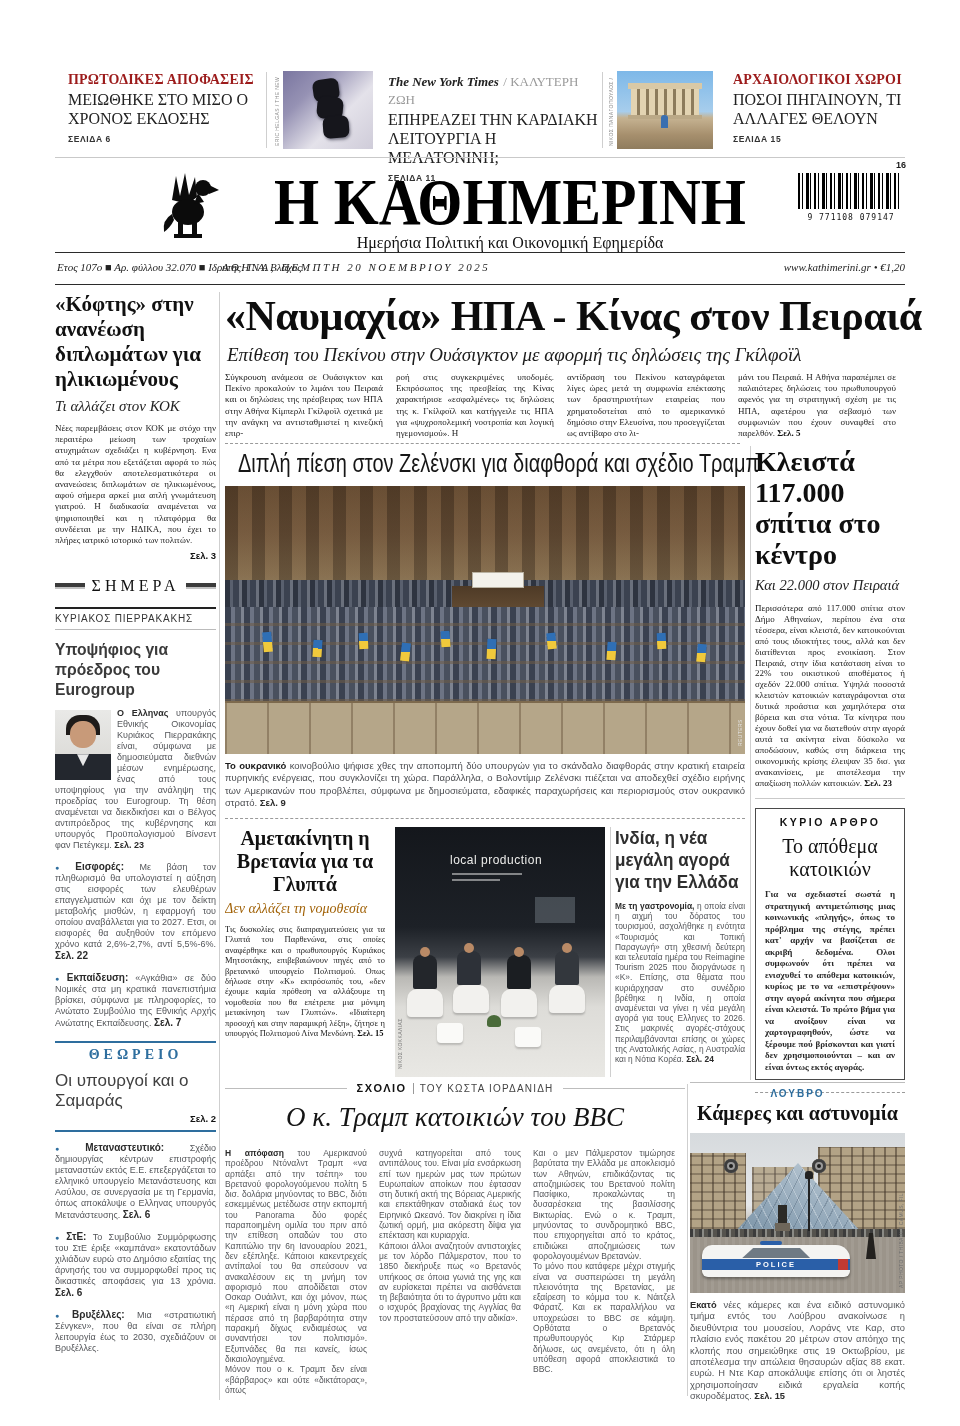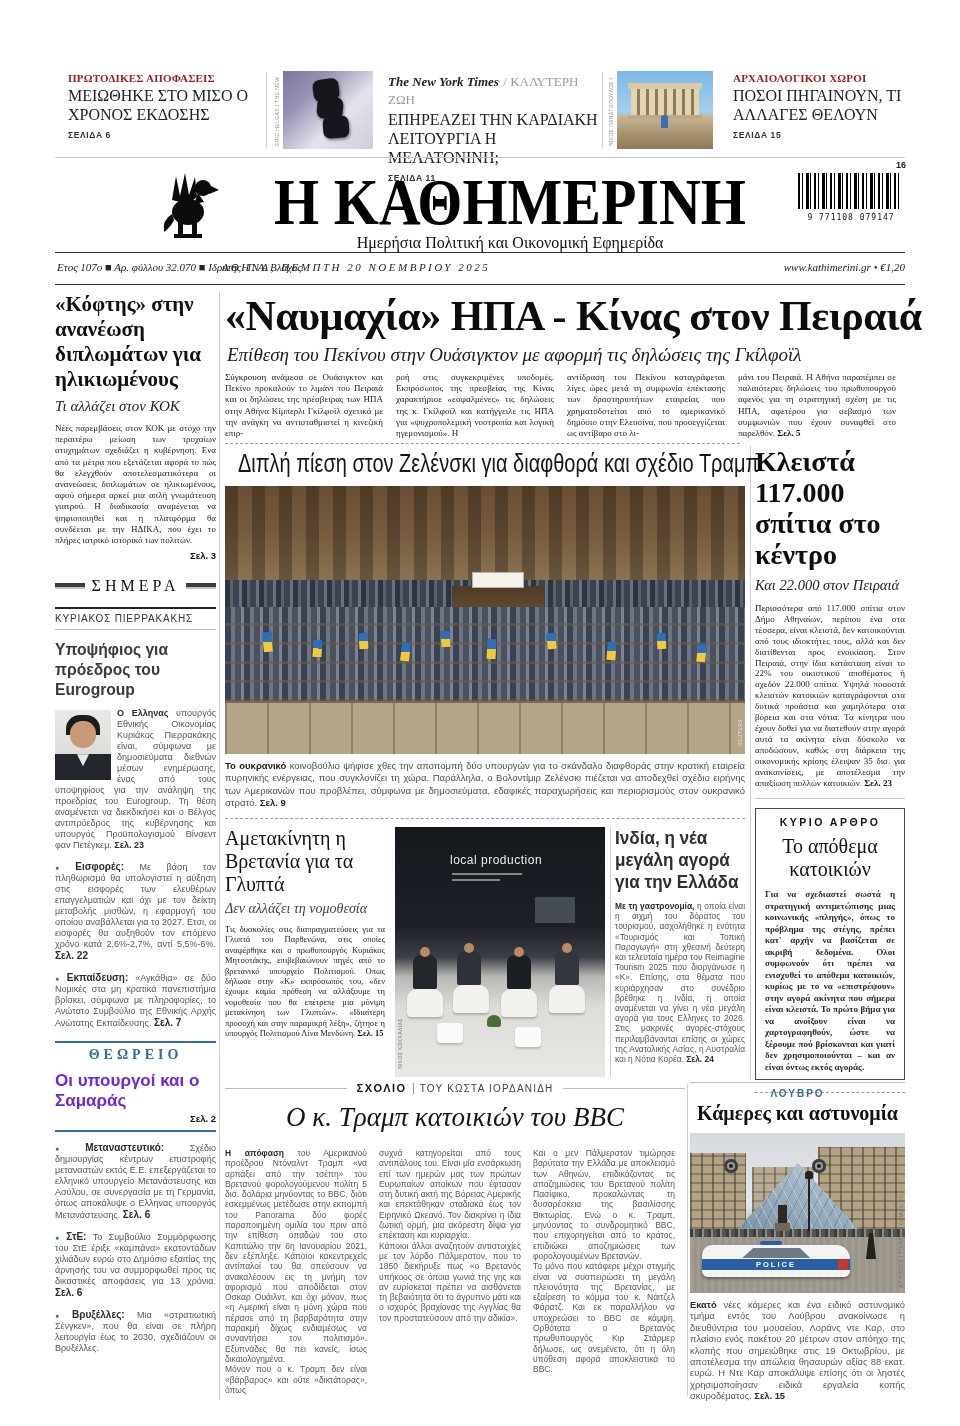--- a/index.html
+++ b/index.html
@@ -6,21 +6,21 @@
   body{width:960px;height:1426px;font-family:"Liberation Sans",sans-serif;color:#1a1a1a;}
   #page{position:relative;width:960px;height:1426px;background:#fff;overflow:hidden;}
   .serif{font-family:"Liberation Serif",serif;}
   .abs{position:absolute;}
   .rule{position:absolute;background:#c9c9c9;}
   .rule-dark{position:absolute;background:#2b2b2b;}
   .dashed{position:absolute;border-top:1px dashed #9a9a9a;height:0;}
   .vline{position:absolute;width:1px;background:#cfcfcf;}
 
   
-  .promo-kicker{font-family:"Liberation Serif",serif;font-weight:bold;color:#9c1b1b;font-size:11px;letter-spacing:.2px;}
+  .promo-kicker{font-family:"Liberation Serif",serif;font-weight:bold;color:#9c1b1b;font-size:14px;letter-spacing:.2px;}
   .promo-title{font-family:"Liberation Serif",serif;font-size:16px;line-height:19px;color:#222;margin-top:2px;}
   .promo-page{font-size:8.5px;font-weight:bold;color:#333;letter-spacing:.6px;margin-top:6px;}
   .promo-brand{font-family:"Liberation Serif",serif;font-weight:bold;font-size:13px;color:#222;font-style:italic;}
   .promo-brand-sec{font-family:"Liberation Serif",serif;font-size:13px;color:#9a9a9a;}
   .vcredit{position:absolute;writing-mode:vertical-rl;transform:rotate(180deg);font-size:5px;color:#8a8a8a;letter-spacing:.4px;white-space:nowrap;overflow:hidden;}
 
   
   .mast-title{font-family:"Liberation Serif",serif;font-weight:bold;font-size:58px;letter-spacing:0px;color:#000;transform:scaleY(1.14);transform-origin:center top;white-space:nowrap;}
   .mast-sub{font-family:"Liberation Serif",serif;font-size:16px;color:#111;}
   .dateline{font-family:"Liberation Serif",serif;font-style:italic;font-size:11px;color:#222;}
@@ -44,21 +44,21 @@
   .simera-head{display:flex;align-items:center;margin-top:16px;}
   .simera-head .bar{flex:1;height:4px;background:#3c3c3c;border-bottom:2px solid #c2c2c2;}
   .simera-head .txt{font-family:"Liberation Serif",serif;font-size:16px;letter-spacing:4px;padding:0 7px;color:#111;}
   .kicker-name{border-top:2px solid #222;border-bottom:1px solid #bbb;padding:4px 0 5px;font-size:10px;letter-spacing:.8px;color:#333;margin-top:12px;}
   .lc-h2{font-weight:bold;font-size:17px;line-height:20px;color:#3a3a3a;margin-top:10px;transform:scaleX(.92);transform-origin:0 0;width:108%;}
   .news-item{margin-top:10px;font-size:9px;line-height:11px;color:#54565a;text-align:justify;}
   .news-item .dot::before{content:"●";color:#2e6e9e;font-size:7px;margin-right:3px;}
   .news-item b{color:#2b2b2b;font-size:10px;}
   .theorio{margin-top:12px;border-top:2px solid #2e6e9e;padding-top:4px;}
   .theorio .th-head{font-family:"Liberation Serif",serif;font-size:14px;letter-spacing:4px;color:#2e6e9e;text-align:center;font-weight:bold;}
-  .theorio .th-title{font-weight:bold;font-size:17px;line-height:20px;color:#6d28d9;margin-top:8px;}
+  .theorio .th-title{font-weight:normal;font-size:17px;line-height:20px;color:#404040;margin-top:8px;}
   .theorio .th-pg{text-align:right;font-weight:bold;font-size:9.5px;color:#111;margin-top:2px;}
   .theorio-bottom{height:2px;background:#2e6e9e;margin-top:6px;}
   .portrait{float:left;width:56px;height:70px;margin:2px 6px 2px 0;position:relative;background:linear-gradient(180deg,#e9e9e7 0%,#d7d6d2 100%);overflow:hidden;}
   .portrait .hair{position:absolute;left:11px;top:5px;width:34px;height:20px;background:#1e1b19;border-radius:14px 14px 0 0;}
   .portrait .face{position:absolute;left:15px;top:11px;width:26px;height:27px;background:#c89a79;border-radius:46%;}
   .portrait .suit{position:absolute;left:0;bottom:0;width:100%;height:26px;background:#23272e;}
   .portrait .shirt{position:absolute;left:22px;bottom:14px;width:12px;height:12px;background:#e8e8e8;clip-path:polygon(0 0,100% 0,50% 100%);}
 
   
   .main-h1{position:absolute;left:225px;top:292px;width:680px;text-align:center;font-family:"Liberation Serif",serif;font-weight:bold;font-size:42px;letter-spacing:-.5px;color:#0d0d0d;white-space:nowrap;}
@@ -89,22 +89,22 @@
   .rc-sub{font-family:"Liberation Serif",serif;font-style:italic;font-size:14.5px;margin-top:7px;color:#222;}
   .rc-body{margin-top:9px;font-size:9px;line-height:10.9px;}
   .rc-rule{height:1px;background:#c9c9c9;margin-top:10px;}
   .kyrio{border:1px solid #4a4a4a;margin-top:9px;padding:7px 9px;height:256px;overflow:hidden;}
   .kyrio .kh{font-size:10.5px;font-weight:bold;letter-spacing:2.5px;text-align:center;color:#111;}
   .kyrio .kt{font-family:"Liberation Serif",serif;font-size:20px;line-height:23px;text-align:center;margin-top:7px;color:#111;}
   .kyrio .kb{font-family:"Liberation Serif",serif;font-weight:bold;font-size:9px;line-height:11.5px;text-align:justify;margin-top:8px;color:#2a2a2a;}
 
   
   .sculpt{position:absolute;left:225px;top:827px;width:160px;height:252px;overflow:hidden;}
-  .sc-h{font-family:"Liberation Serif",serif;font-weight:normal;font-size:20px;line-height:23px;color:#111;}
-  .sc-sub{font-family:"Liberation Serif",serif;font-style:italic;font-size:14px;margin-top:5px;color:#404040;}
+  .sc-h{font-family:"Liberation Serif",serif;font-weight:bold;font-size:20px;line-height:23px;color:#111;text-align:center;}
+  .sc-sub{font-family:"Liberation Serif",serif;font-style:italic;font-size:14px;margin-top:5px;color:#a16207;}
   .sc-body{margin-top:7px;font-family:"Liberation Serif",serif;font-size:8.5px;line-height:10.4px;text-align:justify;color:#1c1c1c;}
   .india{position:absolute;left:615px;top:827px;width:130px;height:252px;overflow:hidden;}
   .in-h{font-weight:bold;font-size:19px;line-height:22px;color:#2f2f2f;transform:scaleX(.9);transform-origin:0 0;width:111%;}
   .in-body{margin-top:8px;font-size:8.4px;line-height:10.2px;text-align:justify;color:#54565a;}
 
   
   .photo-panel{position:absolute;left:395px;top:827px;width:210px;height:250px;overflow:hidden;background:linear-gradient(180deg,#14171c 0%,#1d2127 40%,#3c4046 52%,#b9b8b4 60%,#dddcd8 72%,#e9e8e4 100%);}
   .ppn-text{position:absolute;left:55px;top:26px;color:#ececea;font-size:12px;letter-spacing:.5px;text-align:right;}
   .ppn-line{position:absolute;height:2px;background:rgba(220,220,220,.55);}
   .ppn-chair{position:absolute;width:36px;height:28px;background:#f2f1ee;border-radius:10px 10px 4px 4px;box-shadow:0 2px 2px rgba(0,0,0,.2);}

